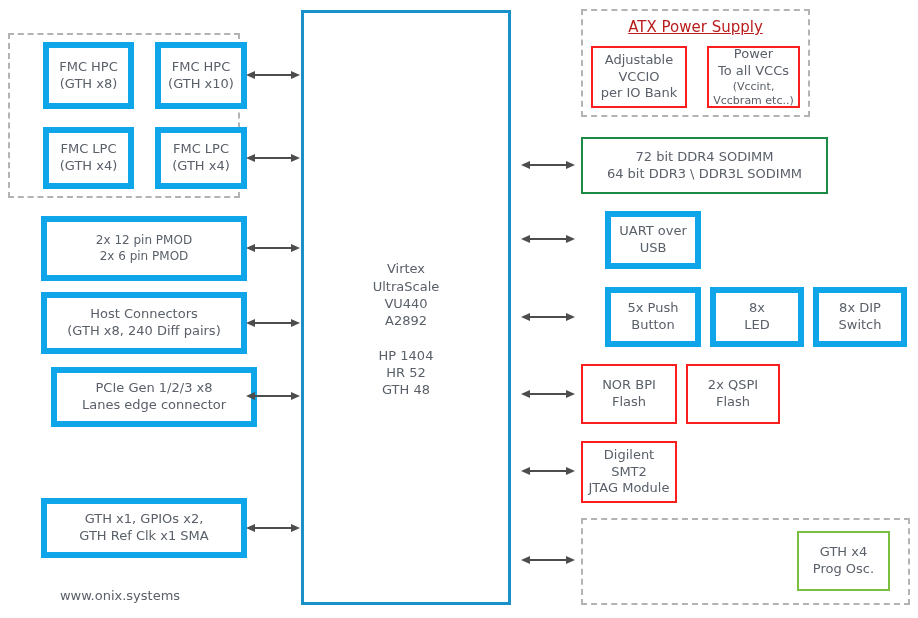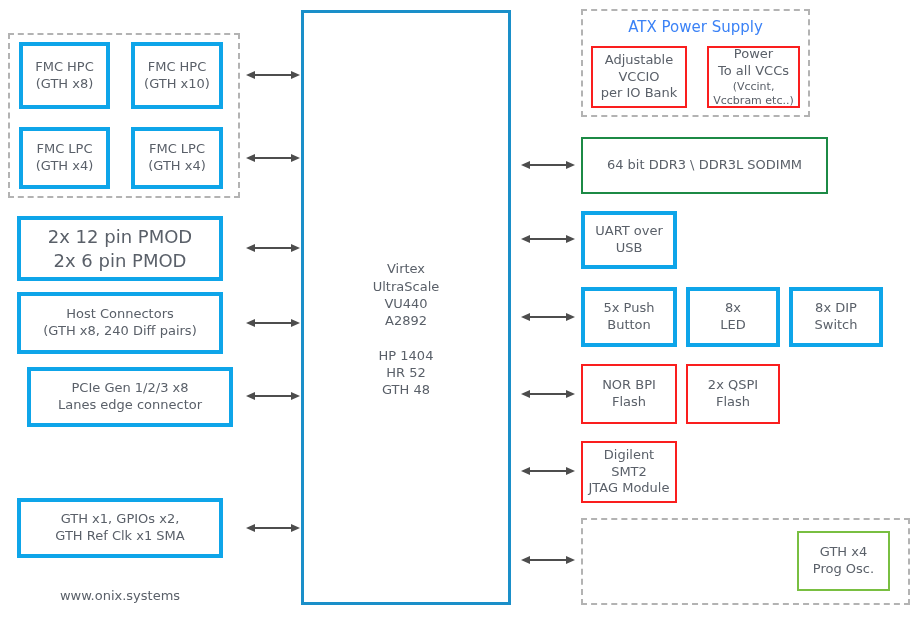--- a/index.html
+++ b/index.html
@@ -21,37 +21,38 @@
     display: flex;
     flex-direction: column;
     align-items: center;
     justify-content: center;
     text-align: center;
     color: #5a6069;
     background: #ffffff;
     line-height: 1.28;
   }
   .box .ln { display: block; white-space: nowrap; }
-  .navy   { border: 4px solid #0ea5e9; }
+  .navy   { border: 6px solid #0ea5e9; margin-left: 24px; }
   .red    { border: 2px solid #fa1e1e; }
   .green  { border: 2px solid #1c8a45; }
   .lgreen { border: 2px solid #79bf41; }
   .blue   { border: 3px solid #1a8fc9; }
 
   .group {
     position: absolute;
     box-sizing: border-box;
     border: 2px dashed #b3b3b3;
     background: transparent;
   }
   .group-title {
     position: absolute;
-    color: #3b82f6;
+    color: #b91c1c;
     text-align: center;
     white-space: nowrap;
+    text-decoration: underline;
   }
 
   .arrow {
     position: absolute;
     height: 12px;
   }
 
   .fpga-text {
     position: absolute;
     text-align: center;
@@ -87,21 +88,21 @@
   <div class="box navy" style="left:19px; top:127px; width:91px; height:62px; font-size:13px;">
     <span class="ln">FMC LPC</span>
     <span class="ln">(GTH x4)</span>
   </div>
 
   <div class="box navy" style="left:131px; top:127px; width:92px; height:62px; font-size:13px;">
     <span class="ln">FMC LPC</span>
     <span class="ln">(GTH x4)</span>
   </div>
 
-  <div class="box navy" style="left:17px; top:216px; width:206px; height:65px; font-size:18px;">
+  <div class="box navy" style="left:17px; top:216px; width:206px; height:65px; font-size:12px;">
     <span class="ln">2x 12 pin PMOD</span>
     <span class="ln">2x 6 pin PMOD</span>
   </div>
 
   <div class="box navy" style="left:17px; top:292px; width:206px; height:62px; font-size:13px;">
     <span class="ln">Host Connectors</span>
     <span class="ln">(GTH x8, 240 Diff pairs)</span>
   </div>
 
   <div class="box navy" style="left:27px; top:367px; width:206px; height:60px; font-size:13px;">
@@ -201,20 +202,21 @@
     <span class="ln small">Vccbram etc..)</span>
   </div>
 
   <div class="box red" style="left:591px; top:46px; width:96px; height:62px; font-size:13px;">
     <span class="ln">Adjustable</span>
     <span class="ln">VCCIO</span>
     <span class="ln">per IO Bank</span>
   </div>
 
   <div class="box green" style="left:581px; top:137px; width:247px; height:57px; font-size:13px;">
+    <span class="ln">72 bit DDR4 SODIMM</span>
     <span class="ln">64 bit DDR3 \ DDR3L SODIMM</span>
   </div>
 
   <div class="box navy" style="left:581px; top:211px; width:96px; height:58px; font-size:13px;">
     <span class="ln">UART over</span>
     <span class="ln">USB</span>
   </div>
 
   <div class="box navy" style="left:581px; top:287px; width:96px; height:60px; font-size:13px;">
     <span class="ln">5x Push</span>

